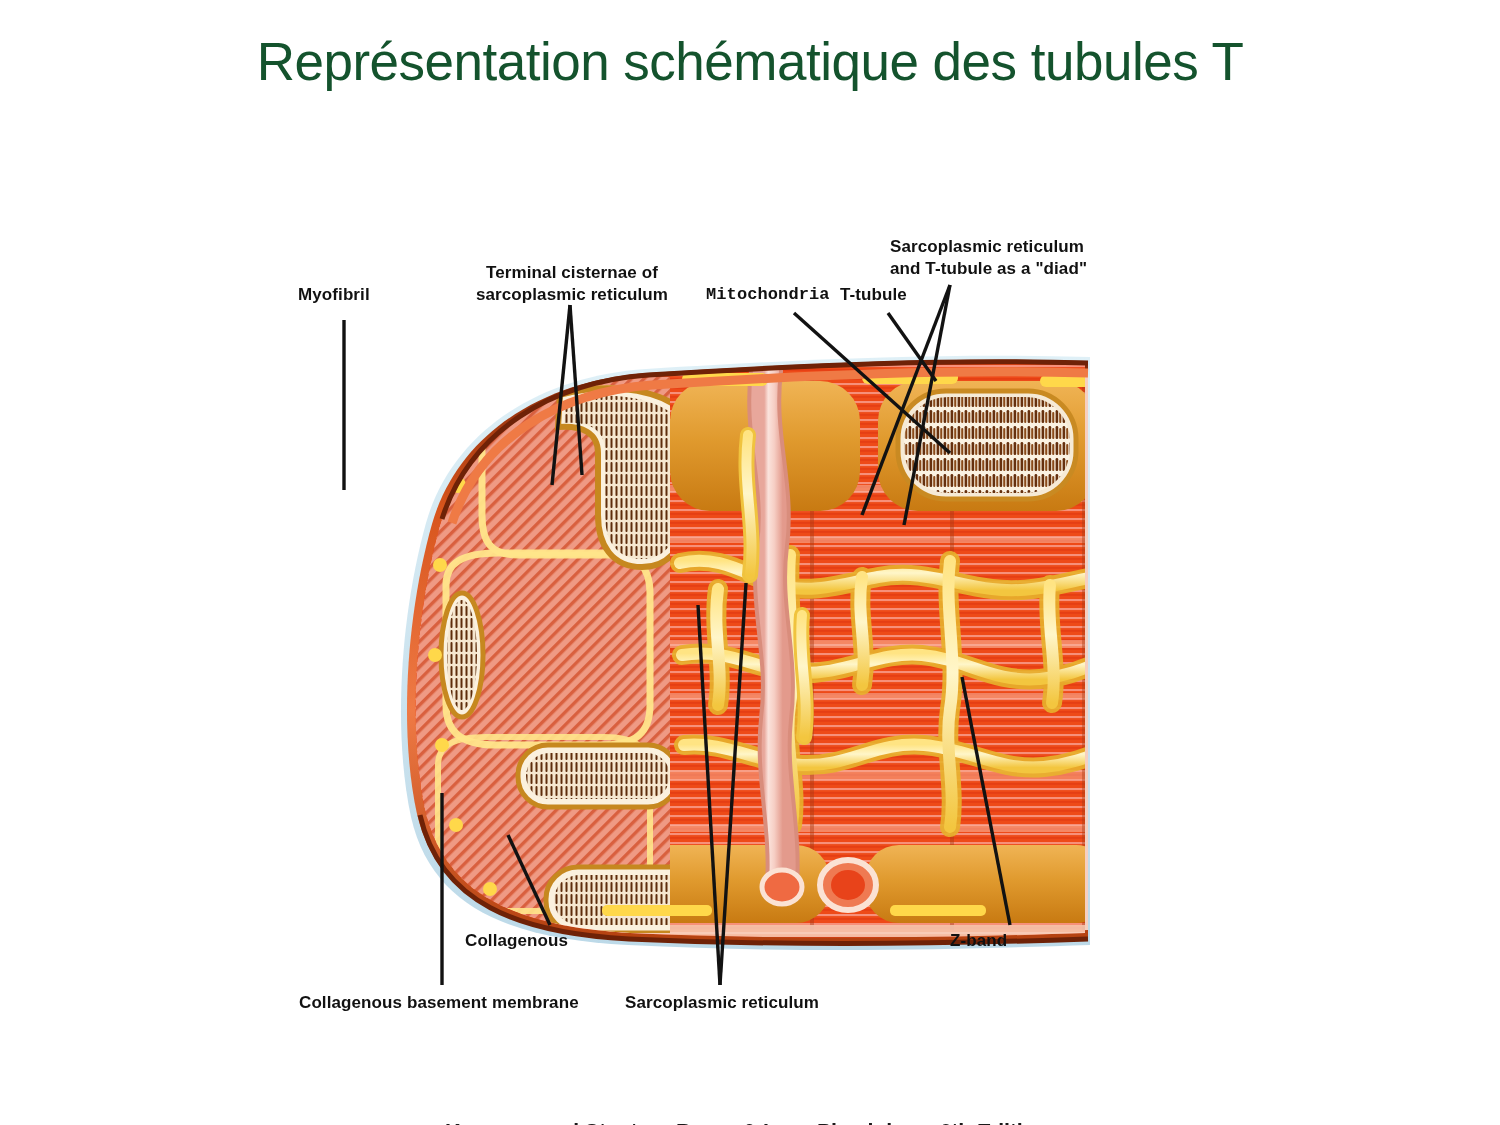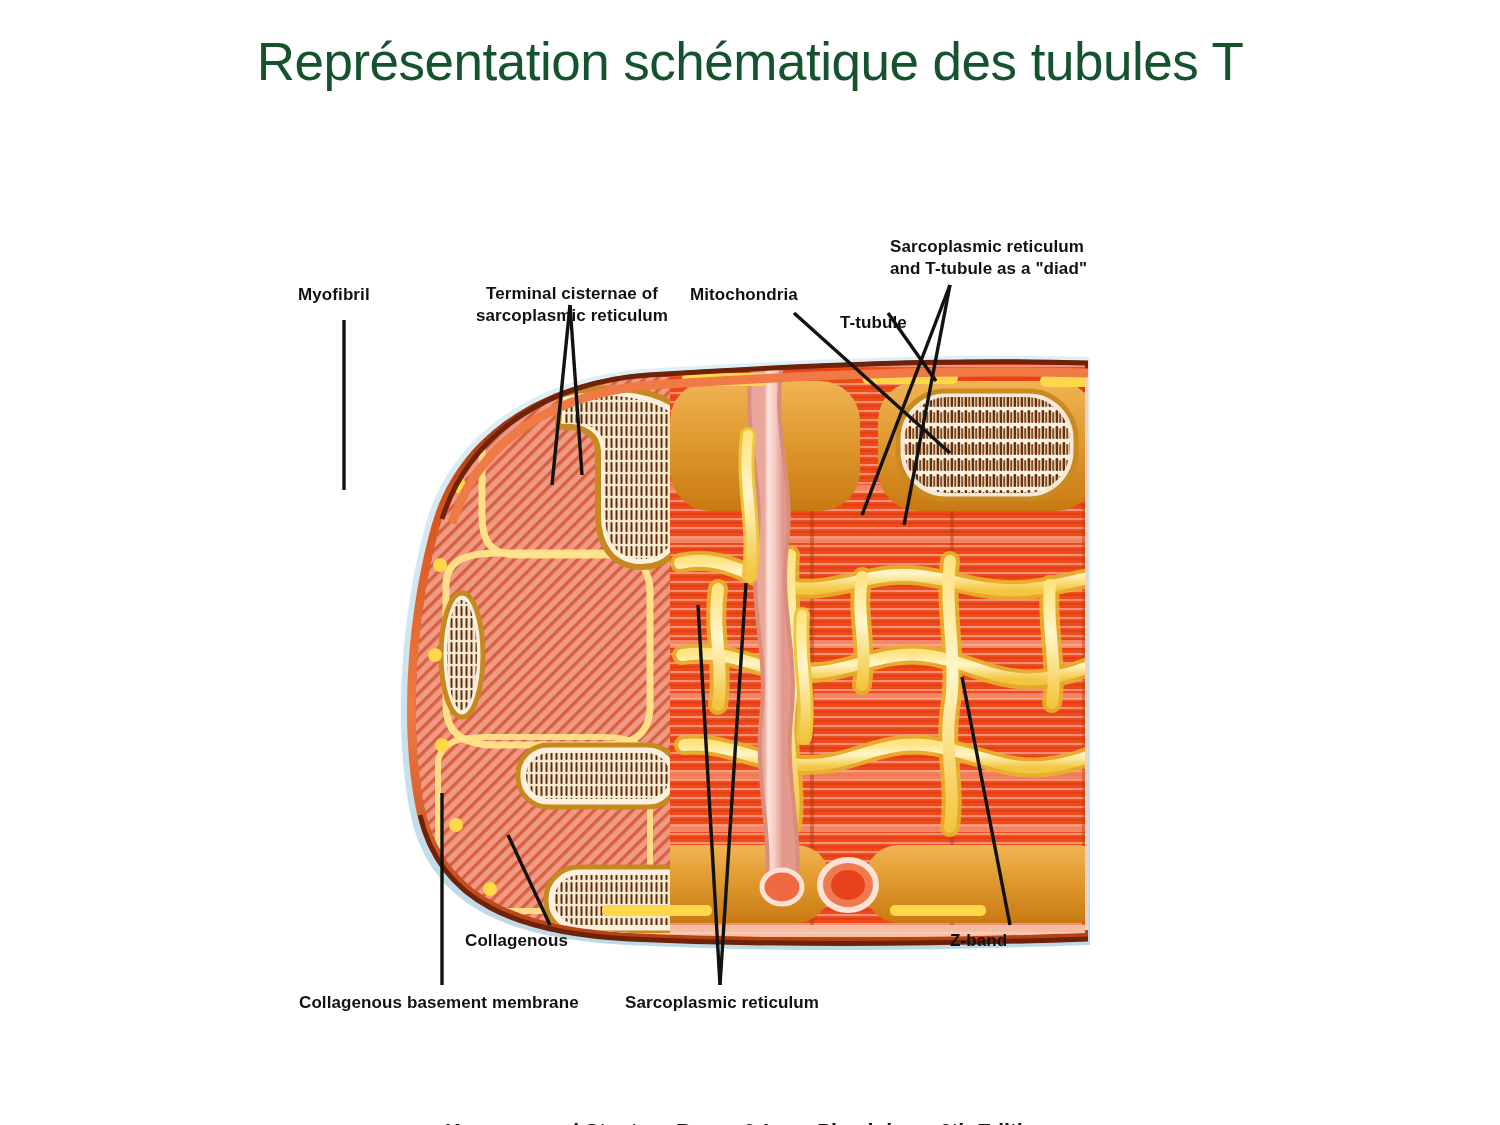--- a/index.html
+++ b/index.html
@@ -54,21 +54,21 @@
     position: absolute;
     font-family: "Liberation Sans", sans-serif;
     font-size: 17px;
     font-weight: 700;
     color: #111111;
     white-space: pre;
     line-height: 1.18;
     letter-spacing: 0.1px;
   }
   .lbl.normal { font-weight: 600; }
-  .lbl.ctr { text-align: center; margin-top: 21px; }
+  .lbl.ctr { text-align: center; }
 
   
   #citation {
     position: absolute;
     left: 445px;
     top: 1063px;
     font-family: "Liberation Sans", sans-serif;
     font-size: 21.5px;
     font-weight: 700;
     color: #1a1a1a;
@@ -369,23 +369,23 @@
 
       <path d="M 760,740 L 712,492"></path>
     </g>
   </svg>
 
   <div class="lbl" style="left:48px; top:100px;">Myofibril</div>
 
   <div class="lbl ctr" style="left:216px; top:78px; width:212px;">Terminal cisternae of</div>
   <div class="lbl ctr" style="left:206px; top:100px; width:232px;">sarcoplasmic reticulum</div>
 
-  <div class="lbl normal" style="left:440px; top:100px;">Mitochondria</div>
-
-  <div class="lbl normal" style="left:590px; top:100px;margin-top:28px;">T-tubule</div>
+  <div class="lbl normal" style="left:456px; top:100px;font-family:Liberation Mono, monospace;">Mitochondria</div>
+
+  <div class="lbl normal" style="left:590px; top:100px;">T-tubule</div>
 
   <div class="lbl normal" style="left:640px; top:52px;">Sarcoplasmic reticulum</div>
   <div class="lbl normal" style="left:640px; top:74px;">and T-tubule as a "diad"</div>
 
   <div class="lbl normal" style="left:215px; top:746px;">Collagenous</div>
 
   <div class="lbl normal" style="left:49px; top:808px;">Collagenous basement membrane</div>
 
   <div class="lbl normal" style="left:375px; top:808px;">Sarcoplasmic reticulum</div>
 

